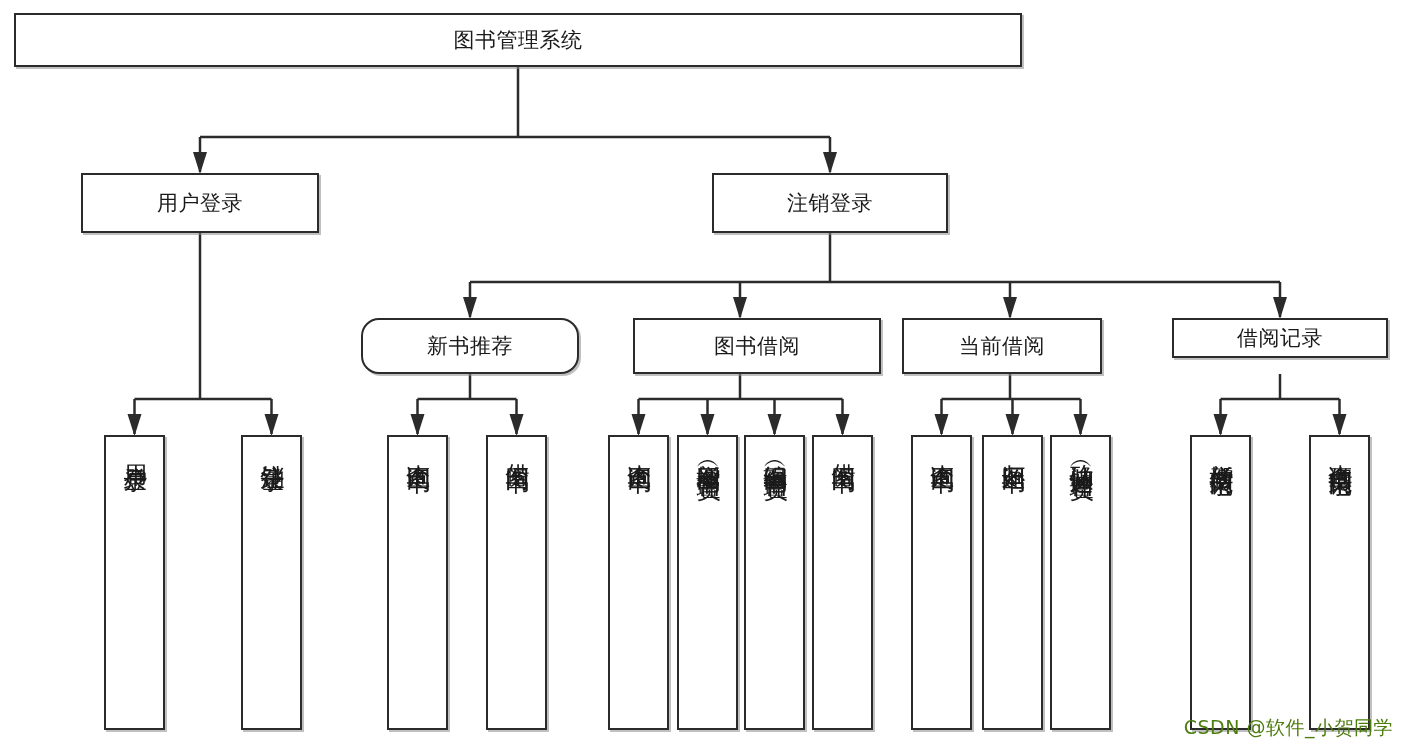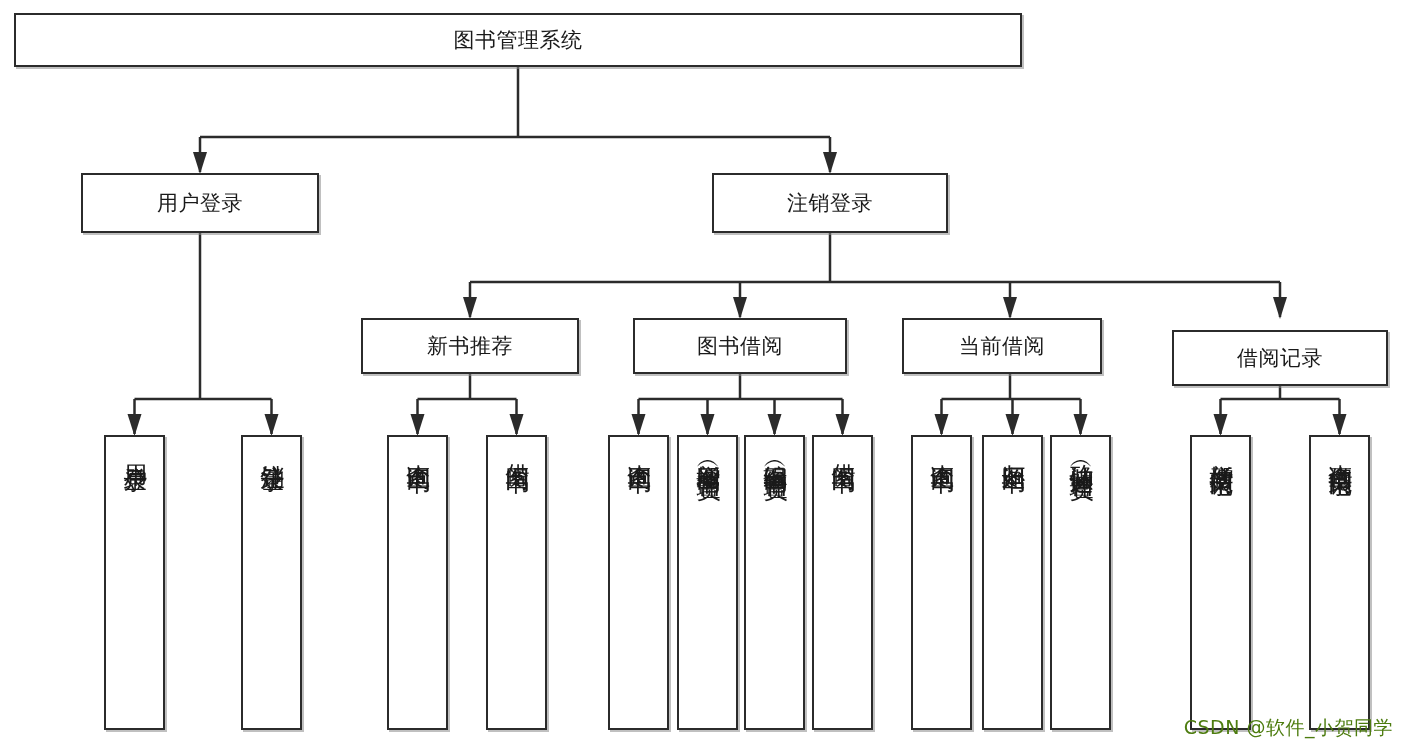--- a/index.html
+++ b/index.html
@@ -129,30 +129,30 @@
   <div id="nodes">
       <div class="node horiz" style="left: 14px; top: 13px; width: 1008px; height: 54px;">
         <span class="label">图书管理系统</span>
       </div>
       <div class="node horiz" style="left: 81px; top: 173px; width: 238px; height: 60px;">
         <span class="label">用户登录</span>
       </div>
       <div class="node horiz" style="left: 712px; top: 173px; width: 236px; height: 60px;">
         <span class="label">注销登录</span>
       </div>
-      <div class="node horiz" style="left: 361px; top: 318px; width: 218px; height: 56px;">
+      <div class="node horiz" style="left: 361px; top: 318px; width: 218px; height: 56px; border-radius: 18px;">
         <span class="label">新书推荐</span>
       </div>
-      <div class="node horiz" style="left: 633px; top: 318px; width: 214px; height: 56px;">
+      <div class="node horiz" style="left: 633px; top: 318px; width: 248px; height: 56px;">
         <span class="label">图书借阅</span>
       </div>
       <div class="node horiz" style="left: 902px; top: 318px; width: 200px; height: 56px;">
         <span class="label">当前借阅</span>
       </div>
-      <div class="node horiz" style="left: 1172px; top: 330px; width: 216px; height: 56px;">
+      <div class="node horiz" style="left: 1172px; top: 318px; width: 216px; height: 40px;">
         <span class="label">借阅记录</span>
       </div>
       <div class="node vert" style="left: 104px; top: 435px; width: 61px; height: 295px;">
         <span class="label">用户登录</span>
       </div>
       <div class="node vert" style="left: 241px; top: 435px; width: 61px; height: 295px;">
         <span class="label">注销登录</span>
       </div>
       <div class="node vert" style="left: 387px; top: 435px; width: 61px; height: 295px;">
         <span class="label">查询图书</span>

